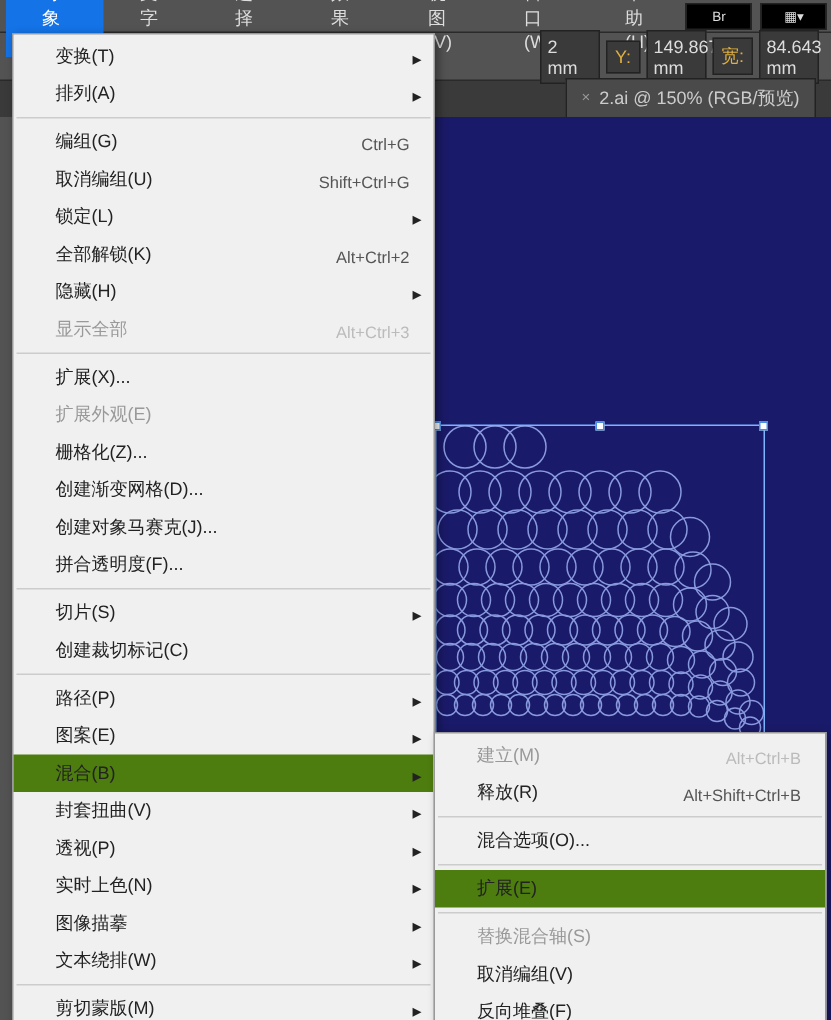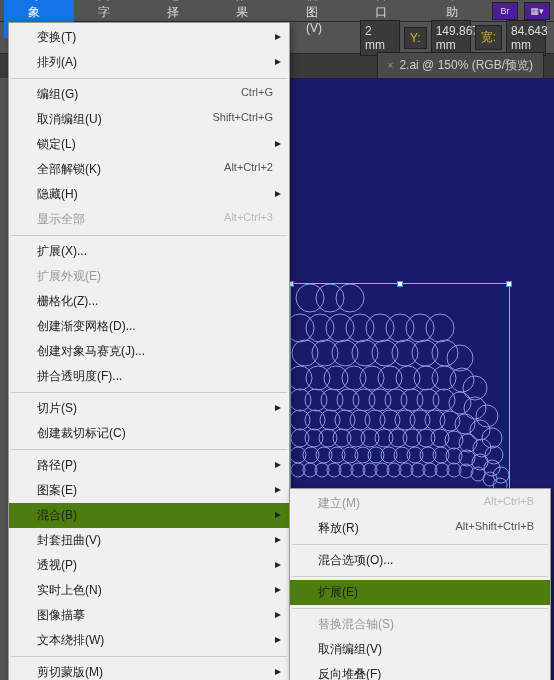--- a/index.html
+++ b/index.html
@@ -1,30 +1,30 @@
 <!DOCTYPE html>
 <html><head>
 <meta charset="utf-8">
 <style>
 *{margin:0;padding:0;box-sizing:border-box;font-family:"Microsoft YaHei",SimSun,sans-serif;font-size:12px;user-select:none}
 body{width:554px;height:680px;background:#535353;overflow:hidden;position:relative}
 .menubar{height:22px;background:#535353;display:flex;align-items:center;padding:0 4px;color:#ddd;border-bottom:1px solid #2a2a2a}
 .menubar .mitem{padding:3px 24px;cursor:default}
 .menubar .mitem.active{background:#1473e6;color:#fff}
 .menubar .tools{margin-left:auto;display:flex;gap:6px;align-items:center}
-.toolbtn{width:26px;height:18px;background:#4c1d95;border:1px solid #222;display:flex;align-items:center;justify-content:center;color:#ddd;font-size:9px}
+.toolbtn{width:44px;height:18px;background:#000000;border:1px solid #222;display:flex;align-items:center;justify-content:center;color:#ddd;font-size:9px}
 .controlbar{height:32px;background:#535353;display:flex;align-items:center;padding:0 8px;color:#ddd;border-bottom:1px solid #2a2a2a;gap:4px}
 .ctrl-label{background:#3a3a3a;border:1px solid #222;padding:3px 5px;color:#e0b040}
 .ctrl-input{background:#3a3a3a;border:1px solid #222;padding:3px 4px;color:#ddd;width:40px}
 .tabbar{height:24px;background:#3a3a3a;display:flex;align-items:flex-end;padding:0 8px;color:#ccc}
 .tab{padding:4px 10px;background:#4a4a4a;border-top:1px solid #222;border-left:1px solid #222;border-right:1px solid #222;margin-right:2px;display:flex;align-items:center;gap:6px}
 .tab .close{color:#999;font-size:10px}
 .canvas{position:absolute;left:290px;top:78px;right:0;bottom:0;background:#1a1a6a}
 .dropdown{position:absolute;left:8px;top:22px;width:282px;background:#f0f0f0;border:1px solid #999;box-shadow:2px 2px 6px rgba(0,0,0,0.4);padding:2px 0}
-.menurow{display:flex;align-items:flex-start;padding:4px 16px 4px 28px;color:#222;cursor:default;min-height:20px}
+.menurow{display:flex;align-items:flex-end;padding:4px 16px 4px 28px;color:#222;cursor:default;min-height:20px}
 .menurow.disabled{color:#999}
 .menurow.hover{background:#4d7c0f}
 .menurow .label{flex:1}
 .menurow .sc{color:#555;font-size:11px}
 .menurow .arrow{position:absolute;right:8px}
 .menurow.disabled .sc{color:#bbb}
 .sep{height:1px;background:#ccc;margin:3px 2px}
 .submenu{position:absolute;left:289px;top:488px;width:262px;background:#f0f0f0;border:1px solid #999;box-shadow:2px 2px 6px rgba(0,0,0,0.4);padding:2px 0}
 .circles{position:absolute;left:0;top:120px;width:280px;height:290px}
 .circles circle{fill:none;stroke:#8899dd;stroke-width:1}

